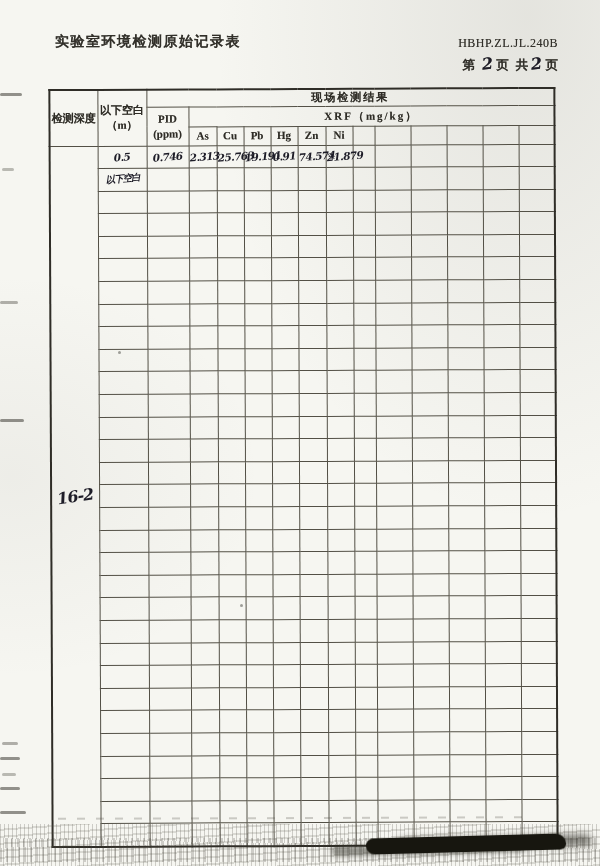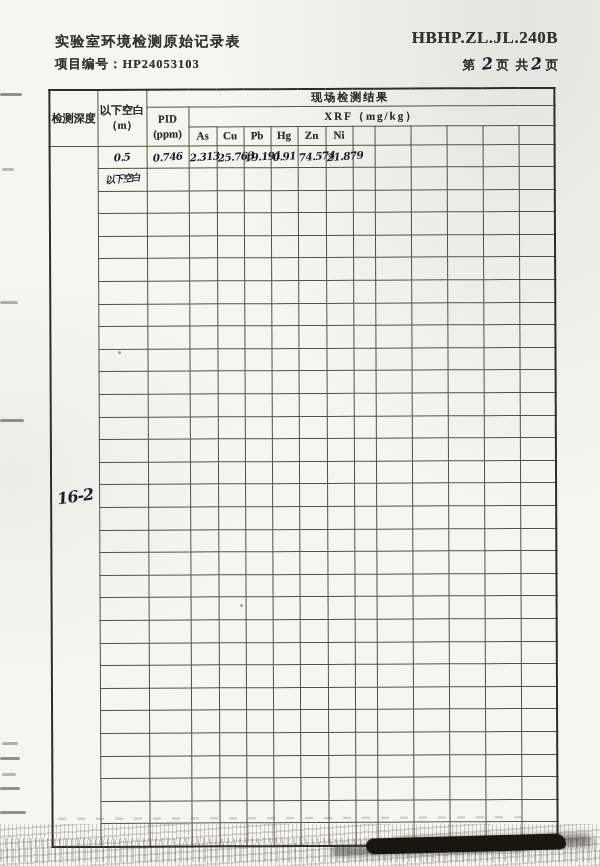--- a/index.html
+++ b/index.html
@@ -10,21 +10,21 @@
       radial-gradient(ellipse at 88% 2%, rgba(120,118,110,.14), transparent 42%),
       radial-gradient(ellipse at 2% 55%, rgba(120,118,110,.07), transparent 30%),
       #f6f6f1;
     font-family:"Liberation Serif","DejaVu Serif",serif;
     color:#32302a;
   }
   
   .printed{text-shadow:0 0 .5px rgba(45,43,38,.55);}
   .form-title{position:absolute;left:55px;top:33px;font-size:14px;font-weight:600;letter-spacing:1.5px;}
   .project-line{position:absolute;left:55px;top:56px;font-size:12.5px;font-weight:700;letter-spacing:1px;}
-  .doc-code{position:absolute;right:42px;top:28px;font-size:17px;font-weight:700;letter-spacing:.5px;}
+  .doc-code{position:absolute;right:42px;top:36px;font-size:12px;font-weight:400;letter-spacing:.5px;}
   .page-line{position:absolute;right:40px;top:54px;font-size:12.5px;font-weight:600;letter-spacing:2px;}
   .page-line .gap{display:inline-block;width:4px;}
   
   .hw{font-family:"DejaVu Serif",serif;font-style:italic;font-weight:bold;color:#1d1c27;}
   .hw-page{display:inline-block;font-size:16px;transform:rotate(-6deg);margin:0 1px;}
   .hw-point{display:inline-block;font-size:16px;transform:rotate(-8deg);letter-spacing:-1px;}
   .hw-val{display:inline-block;font-size:10.5px;letter-spacing:-.6px;transform:rotate(-4deg);white-space:nowrap;}
   .hw-blank{display:inline-block;font-size:9.5px;transform:rotate(-5deg);letter-spacing:-1px;white-space:nowrap;}
   
   .form-table{
@@ -62,21 +62,20 @@
     border-radius:10px 14px 8px 12px;transform:rotate(-1.5deg);filter:blur(.7px);
     box-shadow:-38px 4px 5px -3px rgba(25,24,16,.45), 28px -1px 7px -2px rgba(25,24,16,.5);}
 </style>
 </head>
 <body>
 
 <div class="paper">
 
   <div class="form-title printed">实验室环境检测原始记录表</div>
   <div class="doc-code printed">HBHP.ZL.JL.240B</div>
-  <div class="project-line printed"><span>项目编号：</span><span>HP24053103</span></div>
   <div class="page-line printed"><span>第</span><span class="gap"></span><span class="hw hw-page">2</span><span>页 共</span><span class="hw hw-page">2</span><span>页</span></div>
 
   <table class="form-table">
     <colgroup>
       <col style="width:48px">
         <col style="width:49px">
         <col style="width:42px">
       <col style="width:28px">
         <col style="width:27px">
         <col style="width:27px">

